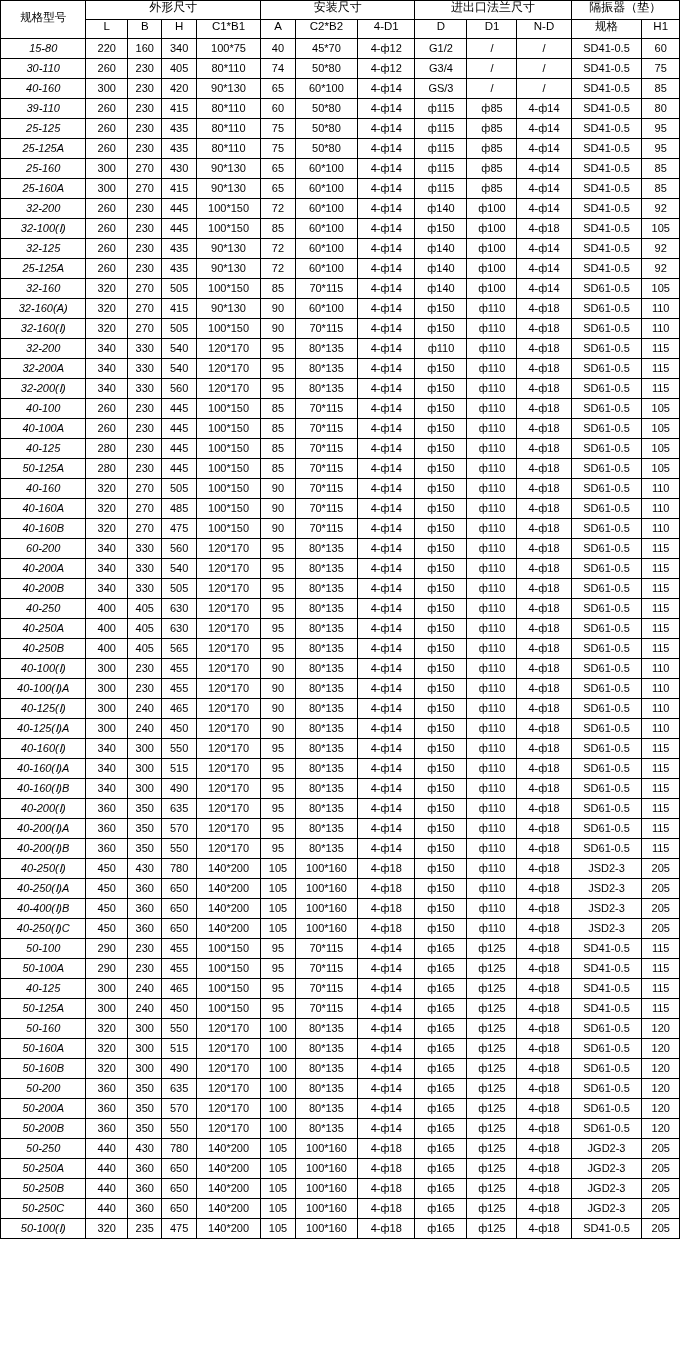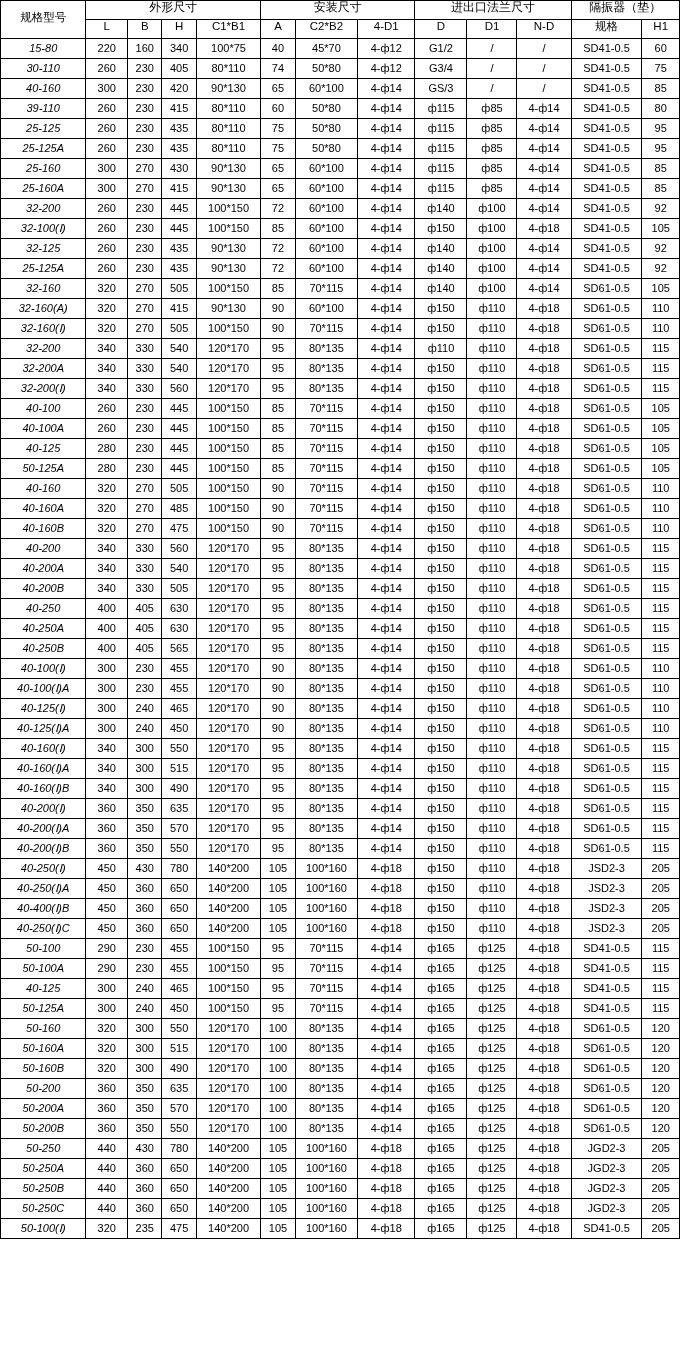--- a/index.html
+++ b/index.html
@@ -469,21 +469,21 @@
         <td>90</td>
         <td>70*115</td>
         <td>4-ф14</td>
         <td>ф150</td>
         <td>ф110</td>
         <td>4-ф18</td>
         <td>SD61-0.5</td>
         <td>110</td>
       </tr>
       <tr>
-        <td class="model">40-200</td>
+        <td class="model">60-200</td>
         <td>340</td>
         <td>330</td>
         <td>560</td>
         <td>120*170</td>
         <td>95</td>
         <td>80*135</td>
         <td>4-ф14</td>
         <td>ф150</td>
         <td>ф110</td>
         <td>4-ф18</td>

